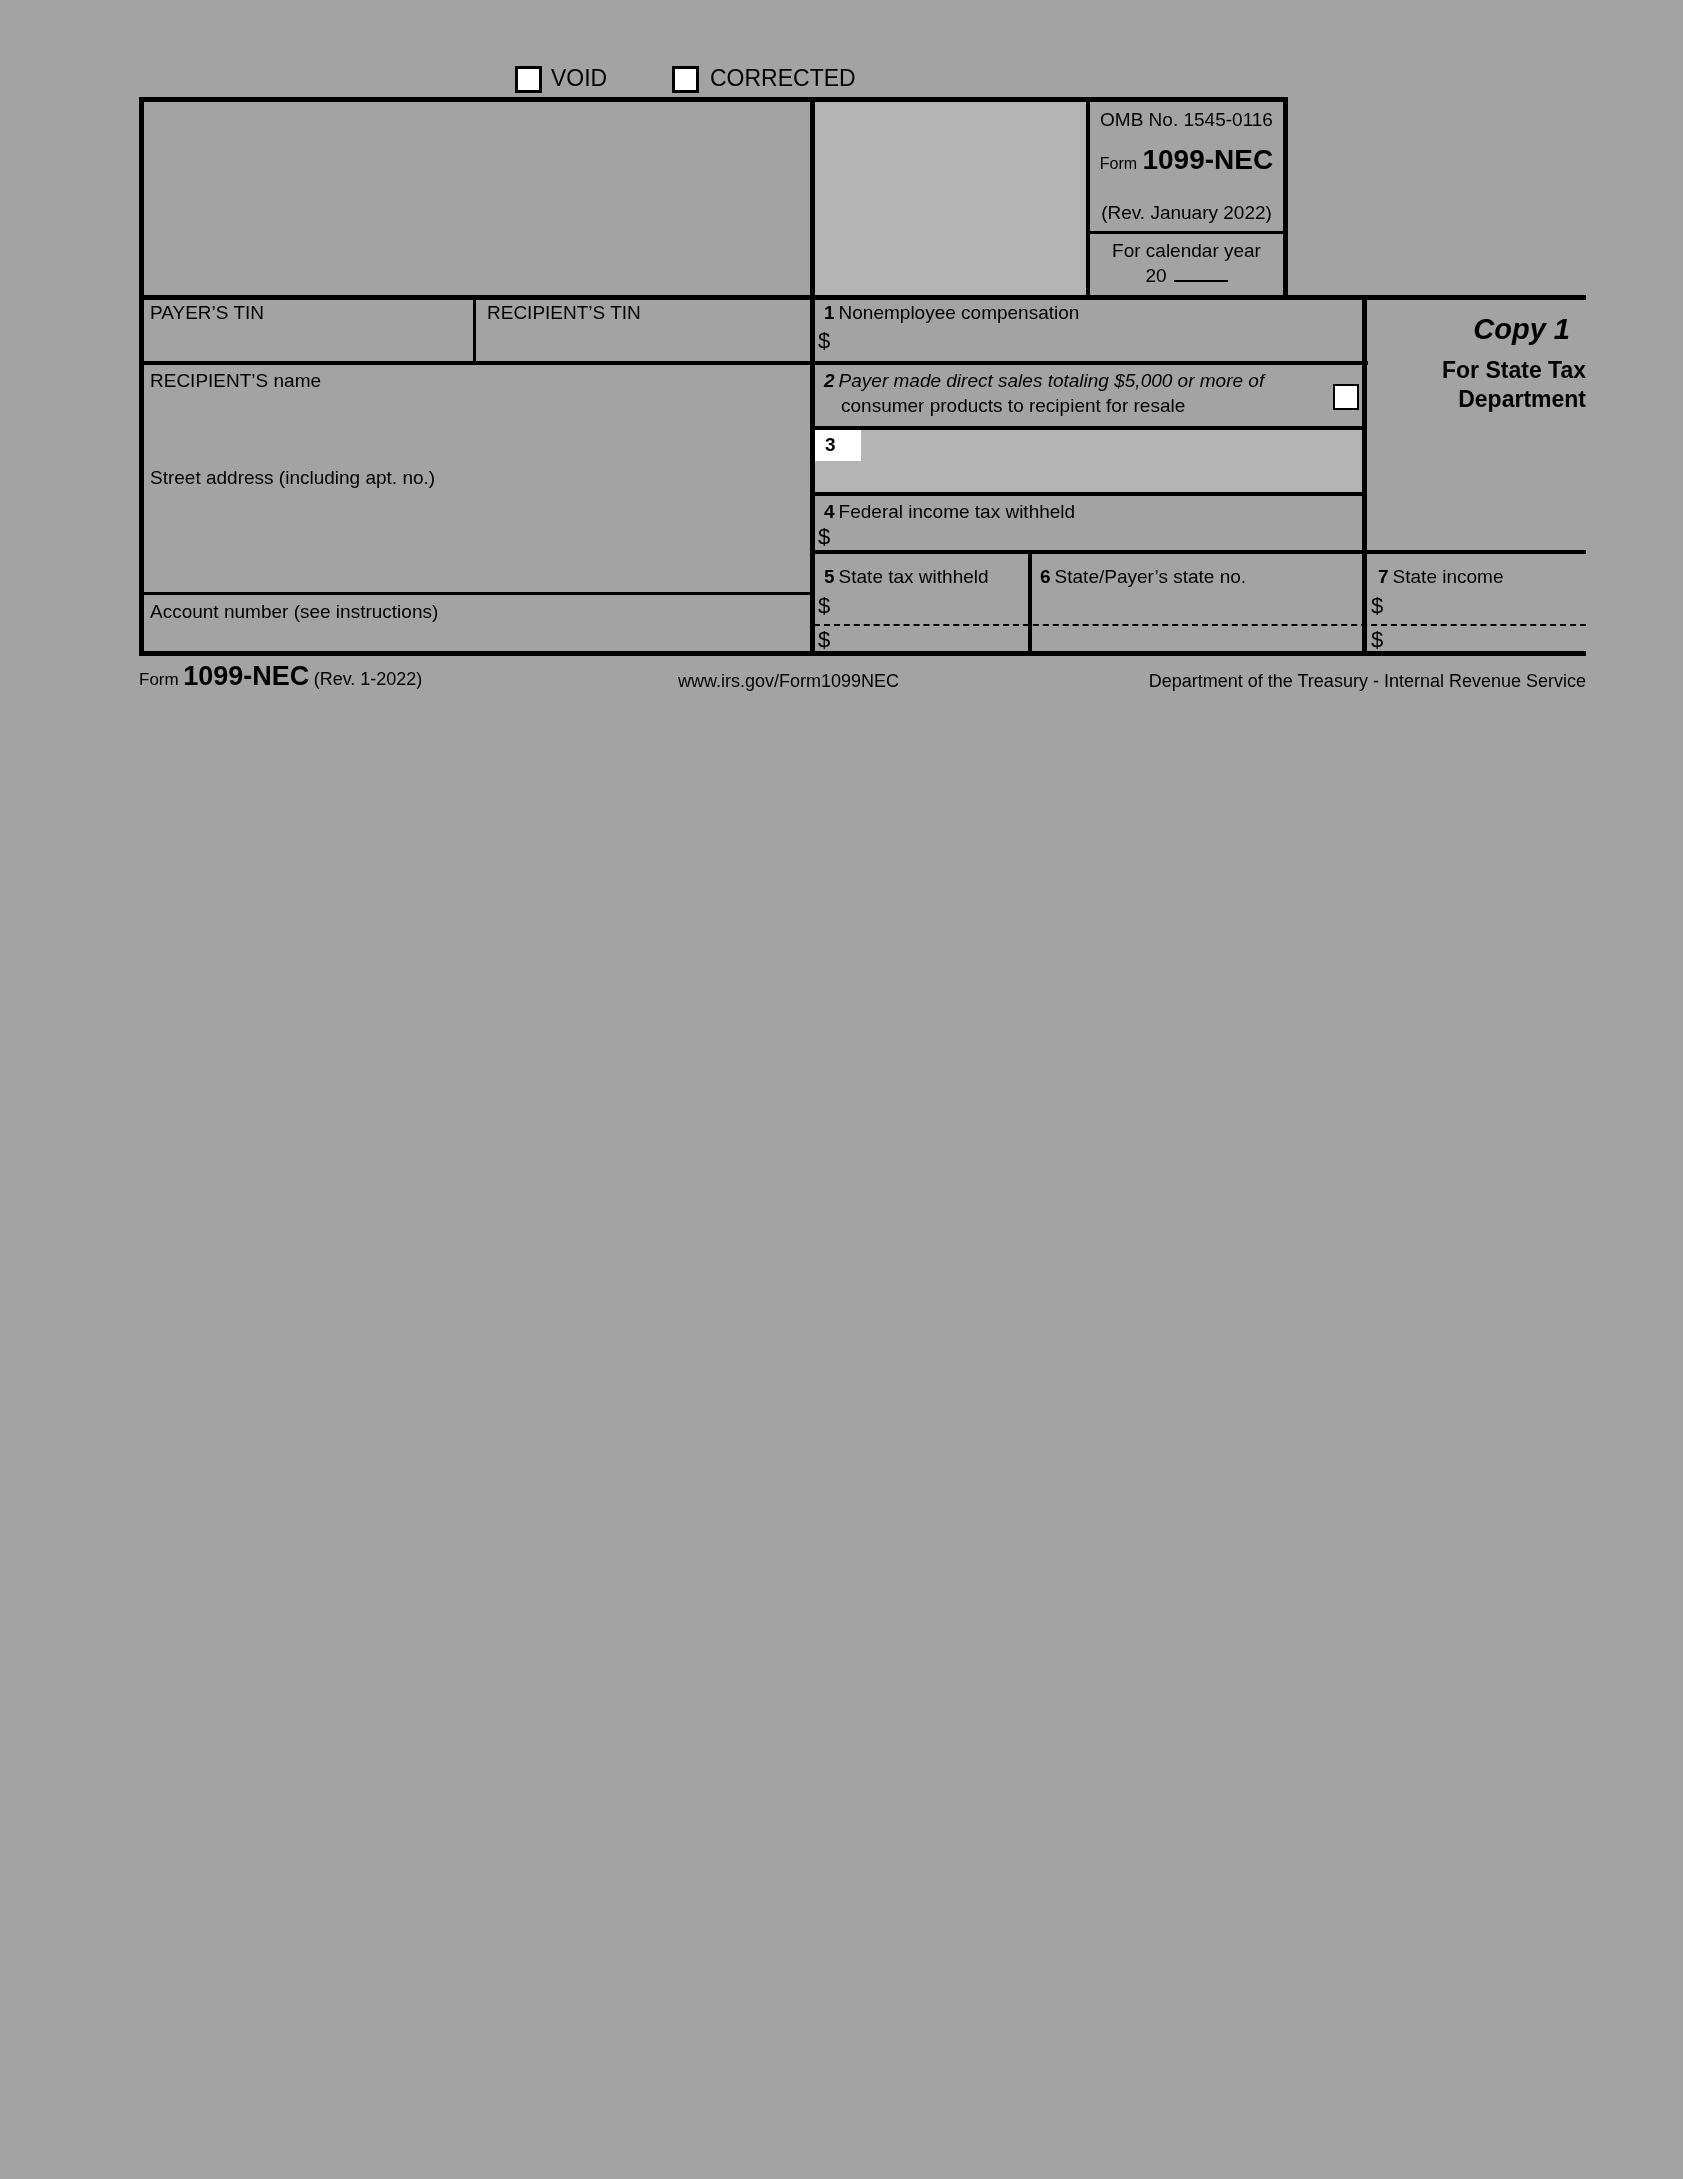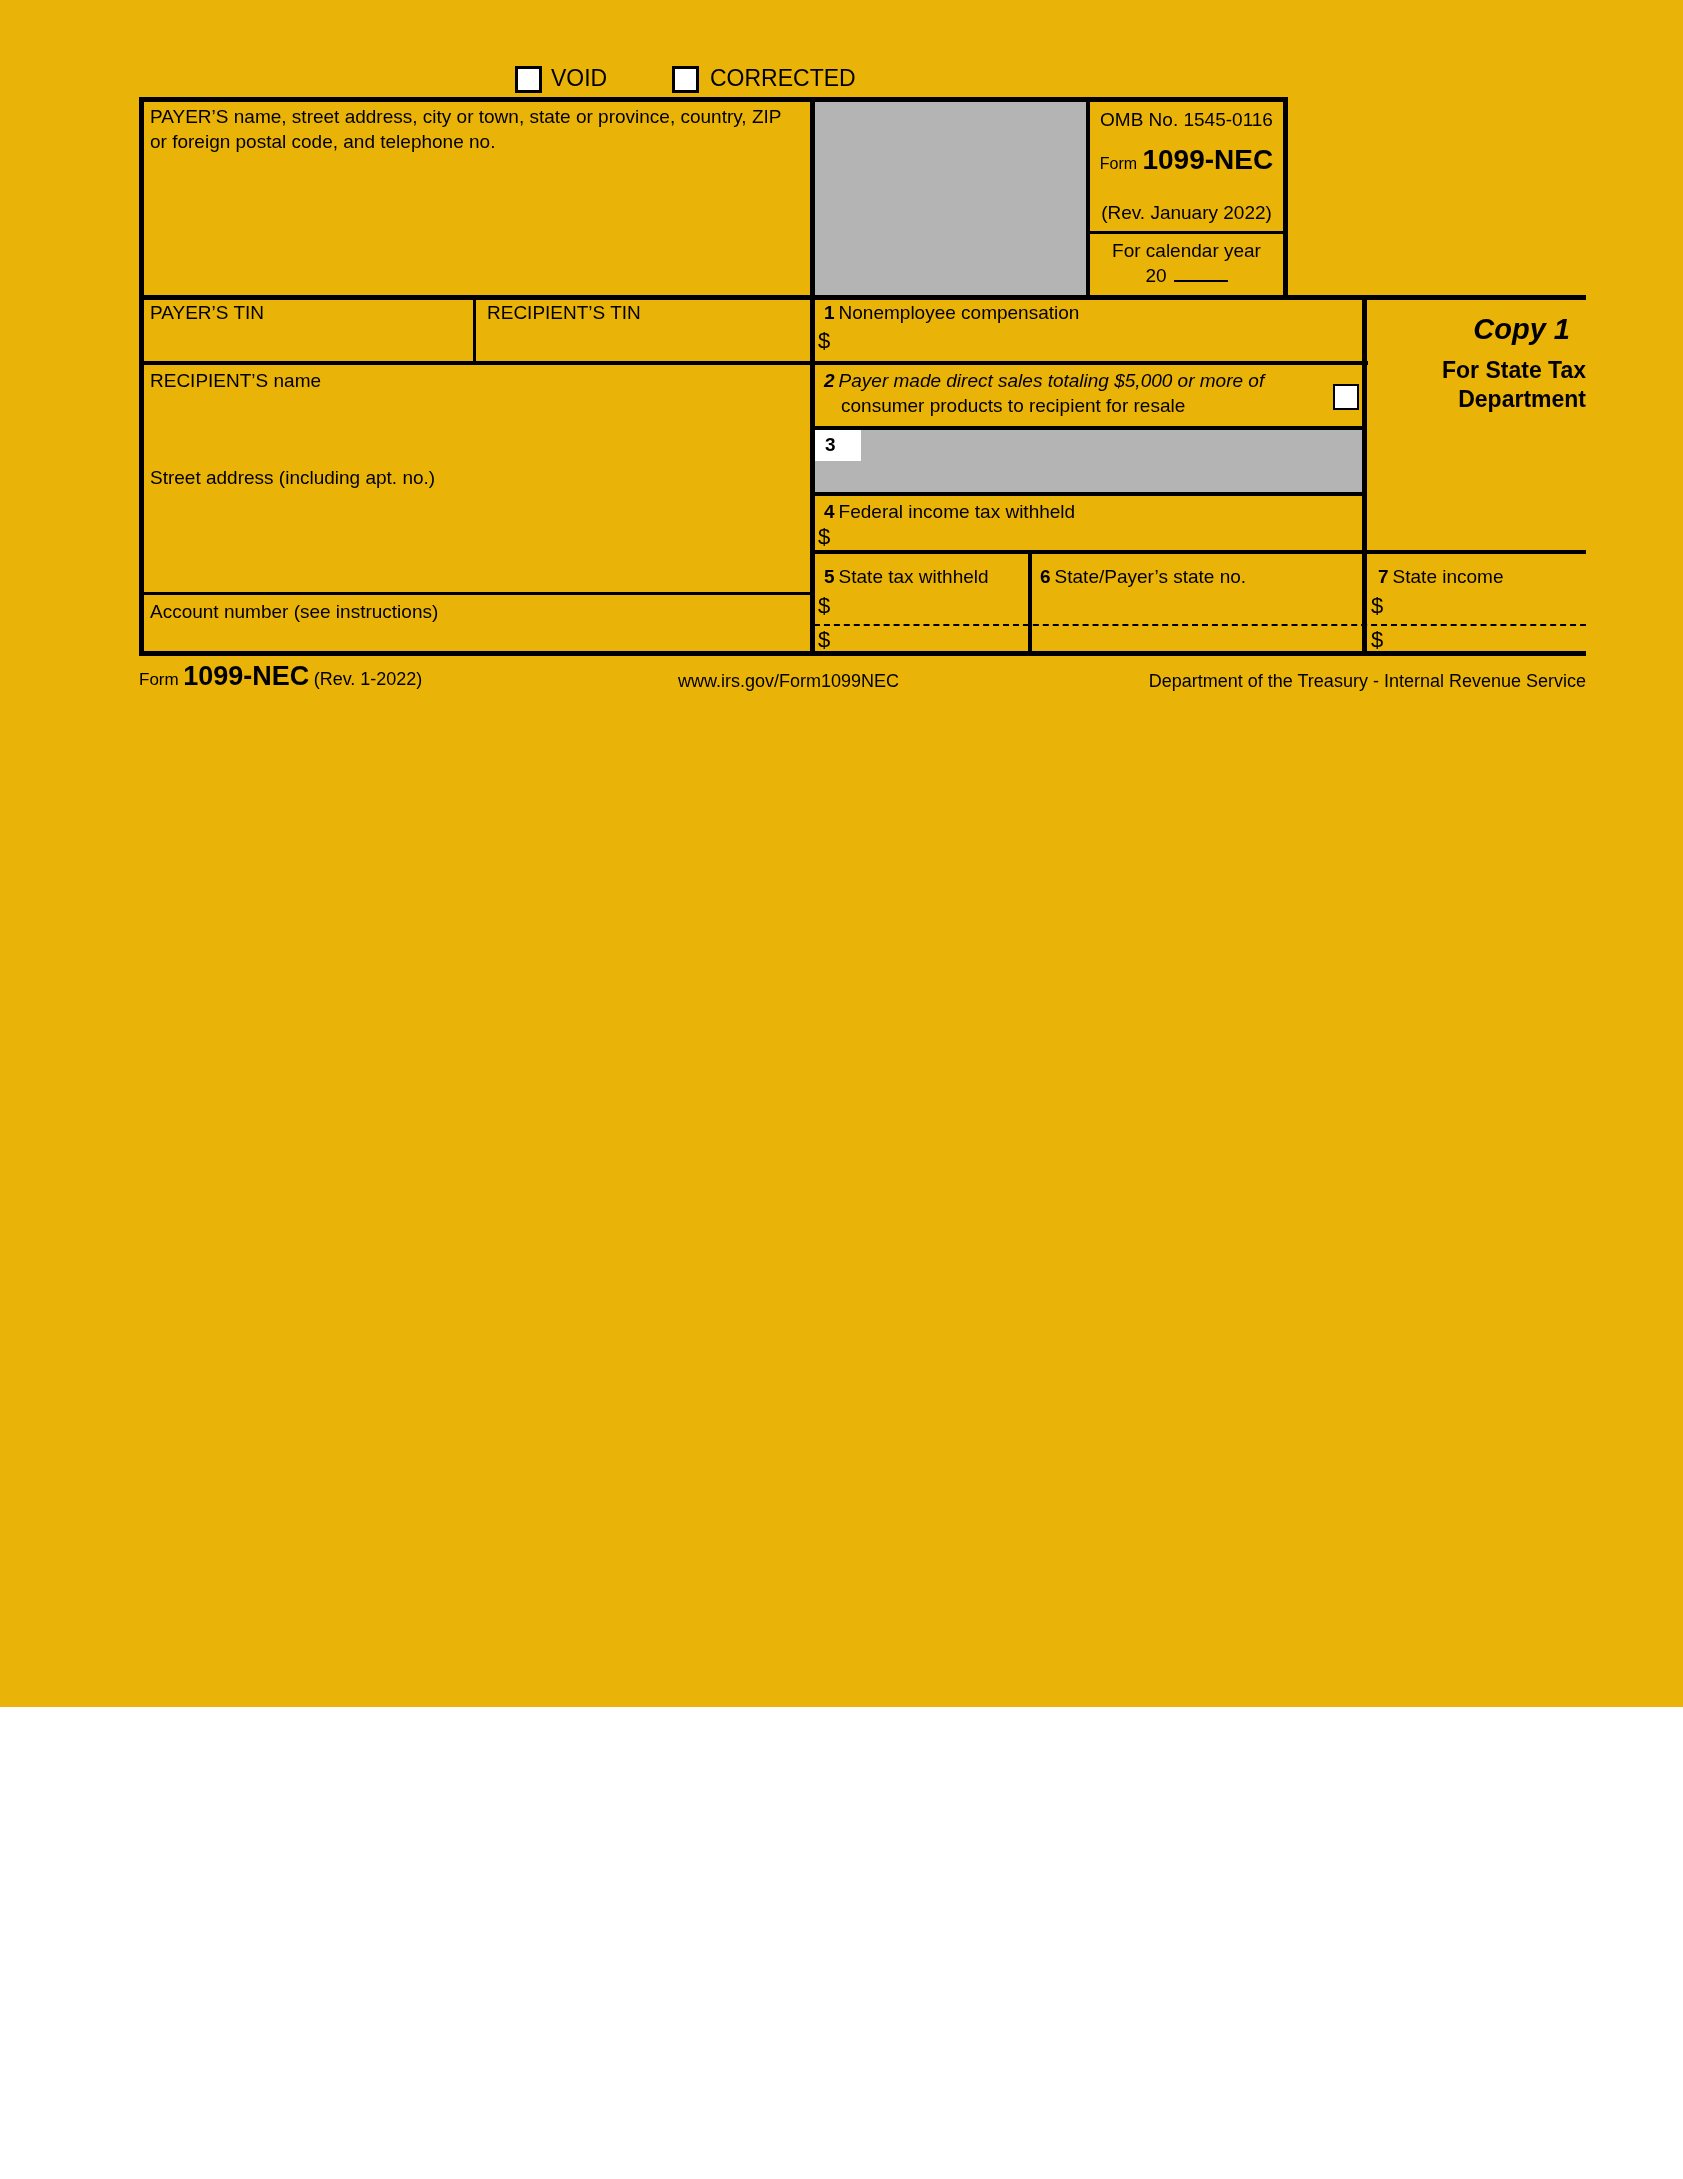--- a/index.html
+++ b/index.html
@@ -1,16 +1,16 @@
 <!DOCTYPE html>
 <html><head>
 <meta charset="utf-8">
 <style>
   html,body{margin:0;padding:0;background:#fff;}
-  #page{position:relative;width:1683px;height:1707px;background:#eab308;
+  #page{position:relative;width:1683px;height:2179px;background:#a3a3a3;
         font-family:"Liberation Sans","DejaVu Sans",sans-serif;color:#000;}
   .hline,.vline{position:absolute;background:#000;}
   .dashline{position:absolute;height:0;border-top:2px dashed #000;}
   .lbl{position:absolute;font-size:19px;line-height:25px;white-space:nowrap;}
   .wrap{white-space:normal;}
   .num{font-weight:bold;margin-right:4px;}
   .dollar{position:absolute;font-size:22px;}
   .cb{position:absolute;border:3px solid #000;background:#fff;box-sizing:border-box;}
   .cb-small{position:absolute;border:2px solid #000;background:#fff;box-sizing:border-box;}
   .shade{position:absolute;}
@@ -48,21 +48,20 @@
   <div class="dashline" style="left:814px;top:624px;width:772px;"></div>
 
   <div class="vline" style="left:139px;top:97px;width:5px;height:559px;"></div>
   <div class="vline" style="left:810px;top:97px;width:5px;height:559px;"></div>
   <div class="vline" style="left:1086px;top:97px;width:4px;height:203px;"></div>
   <div class="vline" style="left:1283px;top:97px;width:5px;height:203px;"></div>
   <div class="vline" style="left:473px;top:295px;width:3px;height:70px;"></div>
   <div class="vline" style="left:1028px;top:550px;width:4px;height:106px;"></div>
   <div class="vline" style="left:1362px;top:295px;width:5px;height:361px;"></div>
 
-  <div class="lbl wrap" style="left:150px;top:104px;width:648px;">PAYER’S name, street address, city or town, state or province, country, ZIP or foreign postal code, and telephone no.</div>
   <div class="field" style="left:147px;top:158px;width:653px;height:129px;"></div>
 
   <div class="lbl center" style="left:1090px;top:107px;width:193px;">OMB No. 1545-0116</div>
   <div class="lbl center" style="left:1090px;top:147px;width:193px;"><span style="font-size:16px;">Form</span> <span style="font-size:28px;font-weight:bold;">1099-NEC</span></div>
   <div class="lbl center" style="left:1090px;top:200px;width:193px;">(Rev. January 2022)</div>
   <div class="lbl center" style="left:1090px;top:238px;width:193px;">For calendar year</div>
   <div class="lbl center" style="left:1090px;top:261px;width:193px;"><span>20</span><span class="blank-line"></span></div>
 
 
   <div class="right" style="position:absolute;left:1360px;top:313px;width:210px;font-weight:bold;font-size:29px;font-style:italic;">Copy 1</div>

